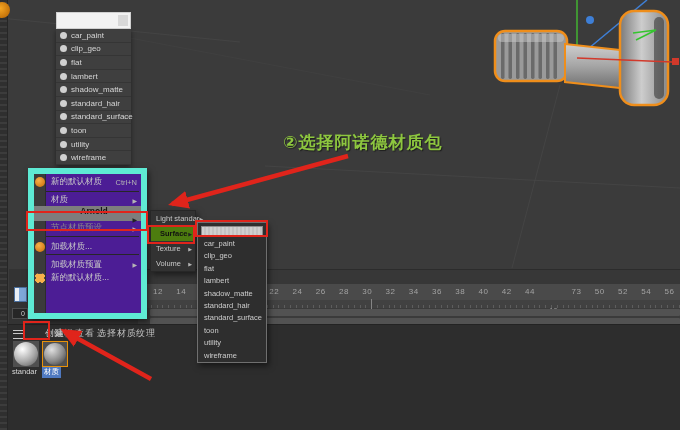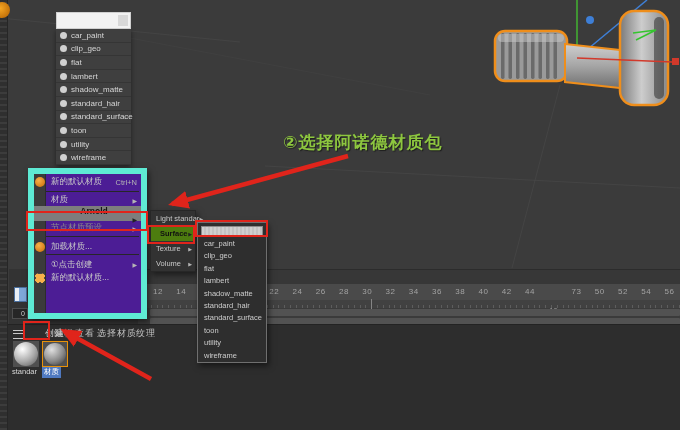--- a/index.html
+++ b/index.html
@@ -276,21 +276,21 @@
       <span class="cm-label">节点材质预设</span>
       <span class="cm-arrow">▶</span>
     </div>
     <div class="cm-sep" style="height:4px"></div>
     <div class="cm-row" style="height:13px">
       <span class="cm-icon"></span>
       <span class="cm-label">加载材质...</span>
     </div>
     <div class="cm-sep" style="height:4px"></div>
     <div class="cm-row" style="height:13px">
-      <span class="cm-label">①点击创建</span>
+      <span class="cm-label">加载材质预置</span>
       <span class="cm-arrow">▶</span>
     </div>
     <div class="cm-row" style="height:14px">
       <span class="cm-icon multi"></span>
       <span class="cm-label">新的默认材质...</span>
     </div>
   </div>
 
   <div class="sm1">
       <div class="sm1-row">

